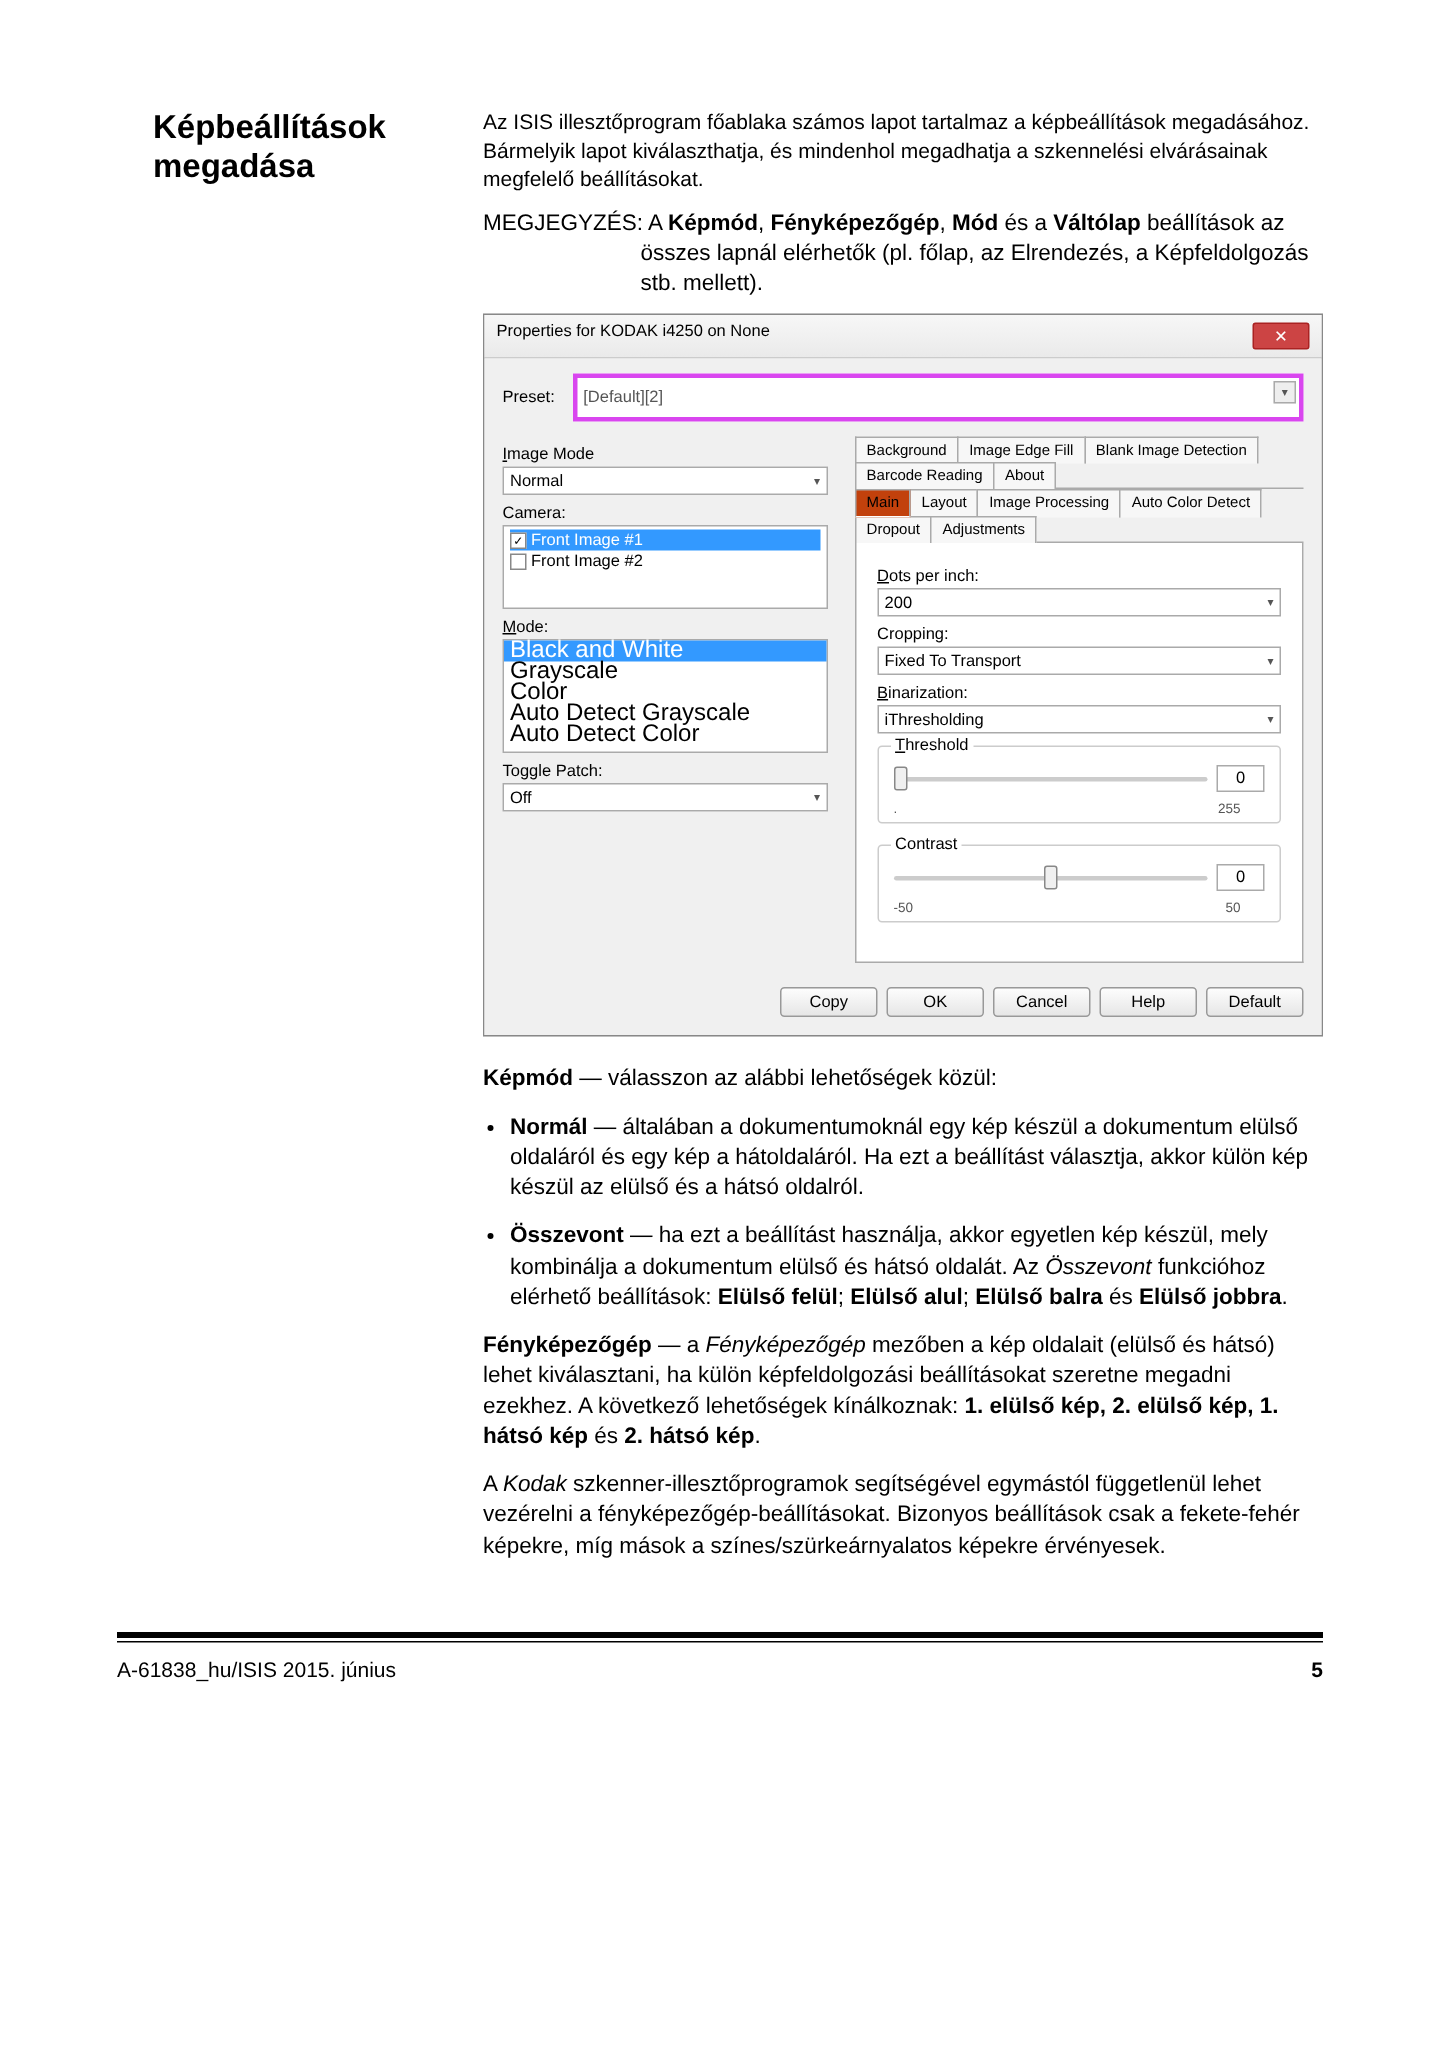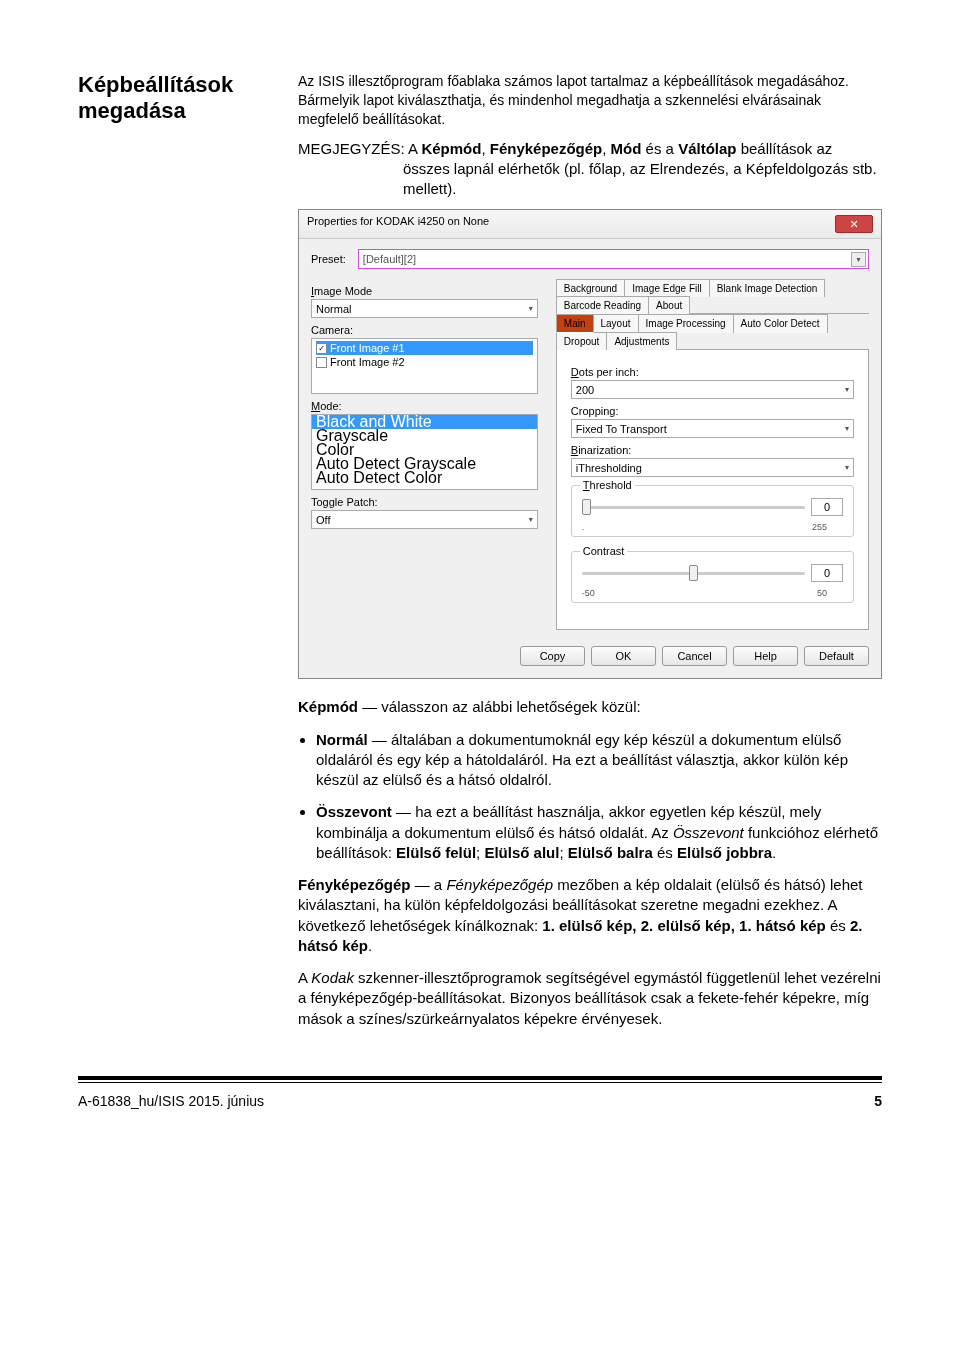--- a/index.html
+++ b/index.html
@@ -1,30 +1,30 @@
 <!DOCTYPE html>
 <html><head>
 <meta charset="utf-8">
 <style>
   * { box-sizing: border-box; margin: 0; padding: 0; }
   body { font-family: Arial, Helvetica, sans-serif; background: #fff; width: 960px; margin: 0 auto; color: #000; }
   .page { padding: 72px 78px 30px 78px; }
-  .columns { display: flex; gap: 30px; }
+  .columns { display: flex; gap: 30px; margin-left: 24px; }
   .left-col { width: 190px; flex-shrink: 0; }
   .right-col { flex: 1; }
   .heading { font-size: 22px; font-weight: bold; line-height: 1.2; }
   .para { font-size: 14px; line-height: 1.35; margin-bottom: 10px; }
   .note-para { font-size: 15px; line-height: 1.35; margin-bottom: 10px; padding-left: 105px; text-indent: -105px; }
   .screenshot { border: 1px solid #888; background: #f0f0f0; font-family: "Segoe UI", Tahoma, sans-serif; font-size: 11px; color: #000; margin: 8px 0 18px 0; }
   .ss-titlebar { background: linear-gradient(#f7f7f7, #eaeaea); padding: 5px 8px; display: flex; justify-content: space-between; border-bottom: 1px solid #ccc; }
   .ss-title { font-size: 11px; }
   .ss-close { width: 38px; height: 18px; background: #c44; border-radius: 2px; display: flex; align-items: center; justify-content: center; color: #fff; font-size: 11px; border: 1px solid #a22; }
   .ss-body { background: #f0f0f0; padding: 10px 12px 12px 12px; }
   .preset-row { display: flex; align-items: center; gap: 12px; margin-bottom: 10px; }
-  .preset-input { flex: 1; height: 20px; border: 1px solid #d946ef; background: #fff; padding: 0 4px; display: flex; align-items: center; font-size: 11px; color: #555; position: relative; }
+  .preset-input { flex: 1; height: 32px; border: 3px solid #d946ef; background: #fff; padding: 0 4px; display: flex; align-items: center; font-size: 11px; color: #555; position: relative; }
   .preset-dd { position: absolute; right: 2px; top: 2px; width: 15px; height: 15px; border: 1px solid #aaa; background: #eee; display: flex; align-items: center; justify-content: center; font-size: 8px; }
   .ss-cols { display: flex; gap: 18px; }
   .ss-left { width: 42%; }
   .ss-right { width: 58%; }
   .ss-label { font-size: 11px; margin-bottom: 2px; margin-top: 6px; }
   .underline { text-decoration: underline; }
   .ss-dropdown { border: 1px solid #aaa; background: #fff; height: 19px; padding: 0 4px; display: flex; align-items: center; justify-content: space-between; font-size: 11px; margin-bottom: 2px; gap: 44px; }
   .ss-dropdown .arrow { font-size: 8px; color: #555; }
   .camera-box { border: 1px solid #aaa; background: #fff; height: 56px; padding: 2px 4px; }
   .cam-row { display: flex; align-items: center; gap: 3px; font-size: 11px; height: 14px; }

